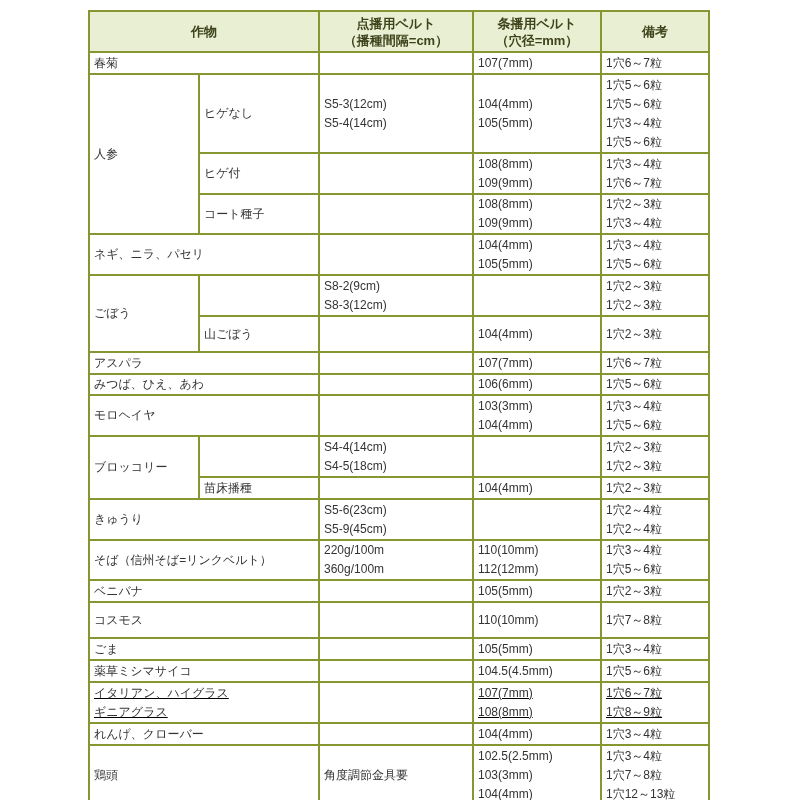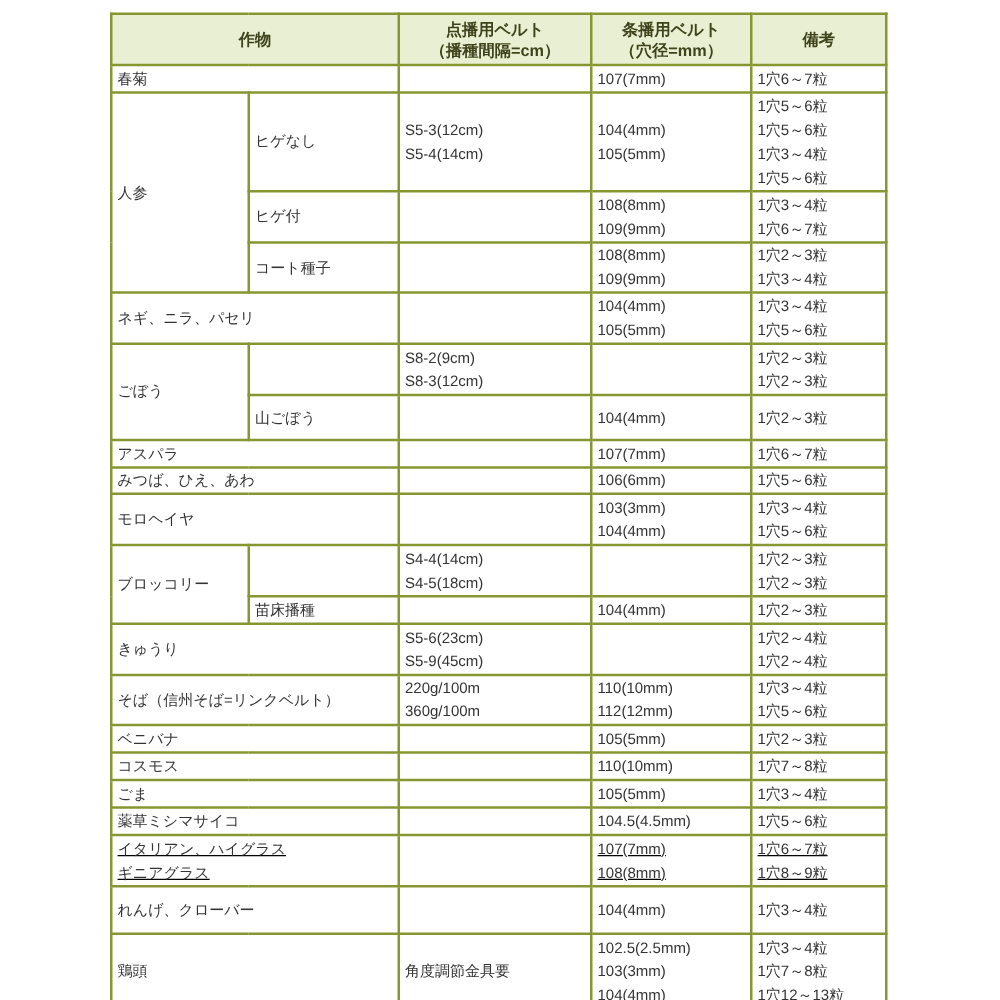--- a/index.html
+++ b/index.html
@@ -165,21 +165,21 @@
           <td>220g/100m<br>360g/100m</td>
           <td>110(10mm)<br>112(12mm)</td>
           <td>1穴3～4粒<br>1穴5～6粒</td>
         </tr>
         <tr style="height: 22px;">
           <td colspan="2">ベニバナ</td>
           <td></td>
           <td>105(5mm)</td>
           <td>1穴2～3粒</td>
         </tr>
-        <tr style="height: 22px; margin-top: 21px;">
+        <tr style="height: 36px; margin-top: 21px;">
           <td colspan="2">コスモス</td>
           <td></td>
           <td>110(10mm)</td>
           <td>1穴7～8粒</td>
         </tr>
         <tr style="height: 22px;">
           <td colspan="2">ごま</td>
           <td></td>
           <td>105(5mm)</td>
           <td>1穴3～4粒</td>
@@ -189,21 +189,21 @@
           <td></td>
           <td>104.5(4.5mm)</td>
           <td>1穴5～6粒</td>
         </tr>
         <tr style="height: 41px; text-decoration: underline;">
           <td colspan="2">イタリアン、ハイグラス<br>ギニアグラス</td>
           <td></td>
           <td>107(7mm)<br>108(8mm)</td>
           <td>1穴6～7粒<br>1穴8～9粒</td>
         </tr>
-        <tr style="height: 38px;">
+        <tr style="height: 22px;">
           <td colspan="2">れんげ、クローバー</td>
           <td></td>
           <td>104(4mm)</td>
           <td>1穴3～4粒</td>
         </tr>
         <tr style="height: 60px;">
           <td colspan="2">鶏頭</td>
           <td>角度調節金具要</td>
           <td>102.5(2.5mm)<br>103(3mm)<br>104(4mm)</td>
           <td>1穴3～4粒<br>1穴7～8粒<br>1穴12～13粒</td>

